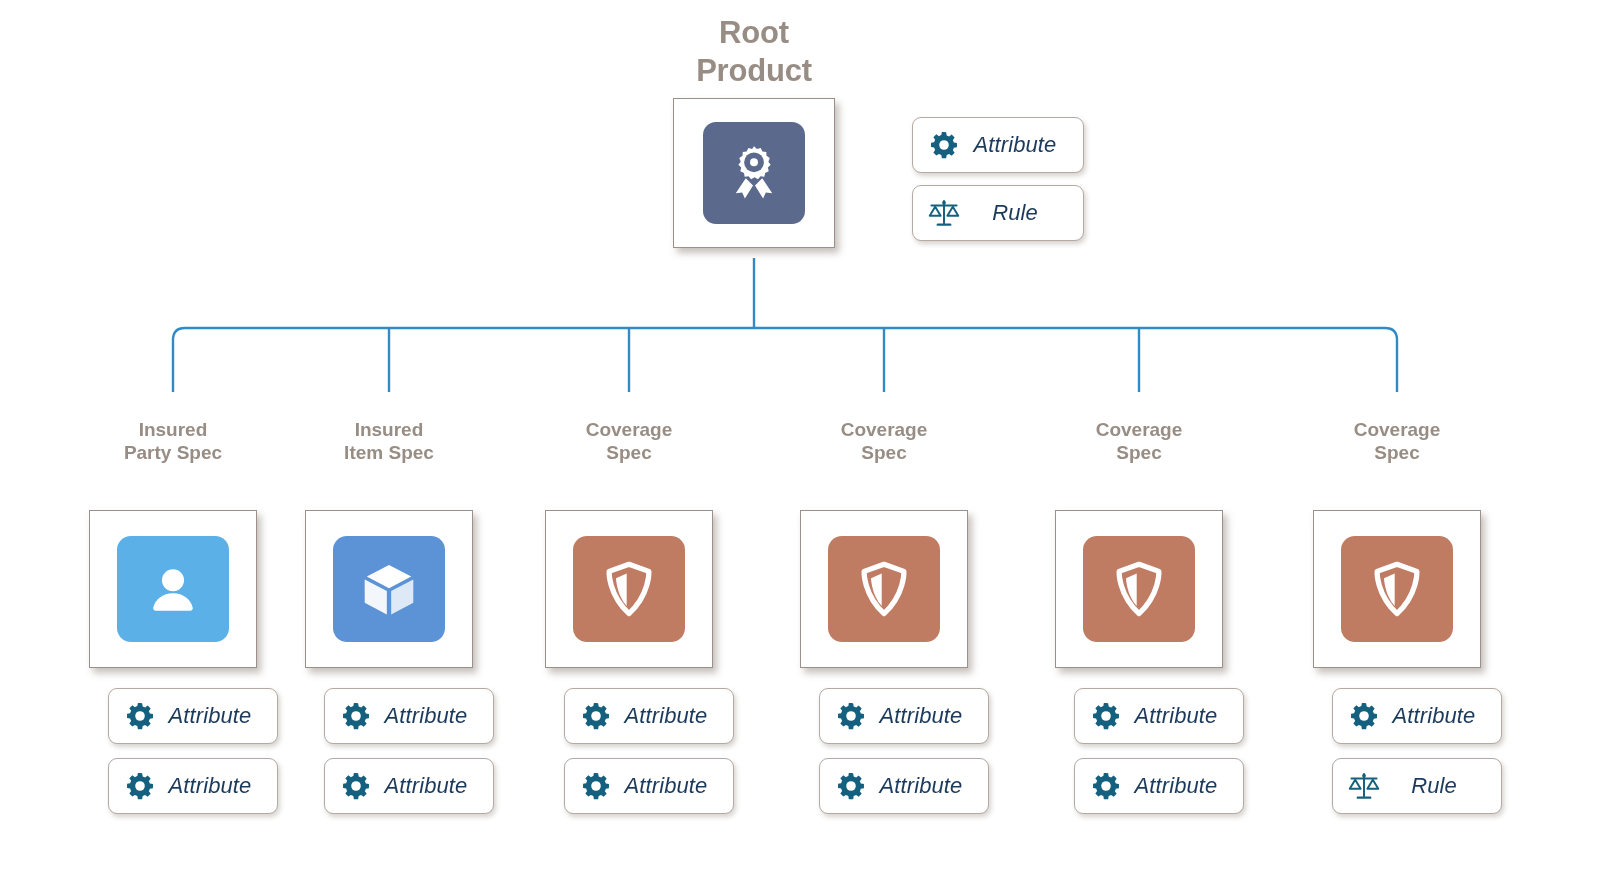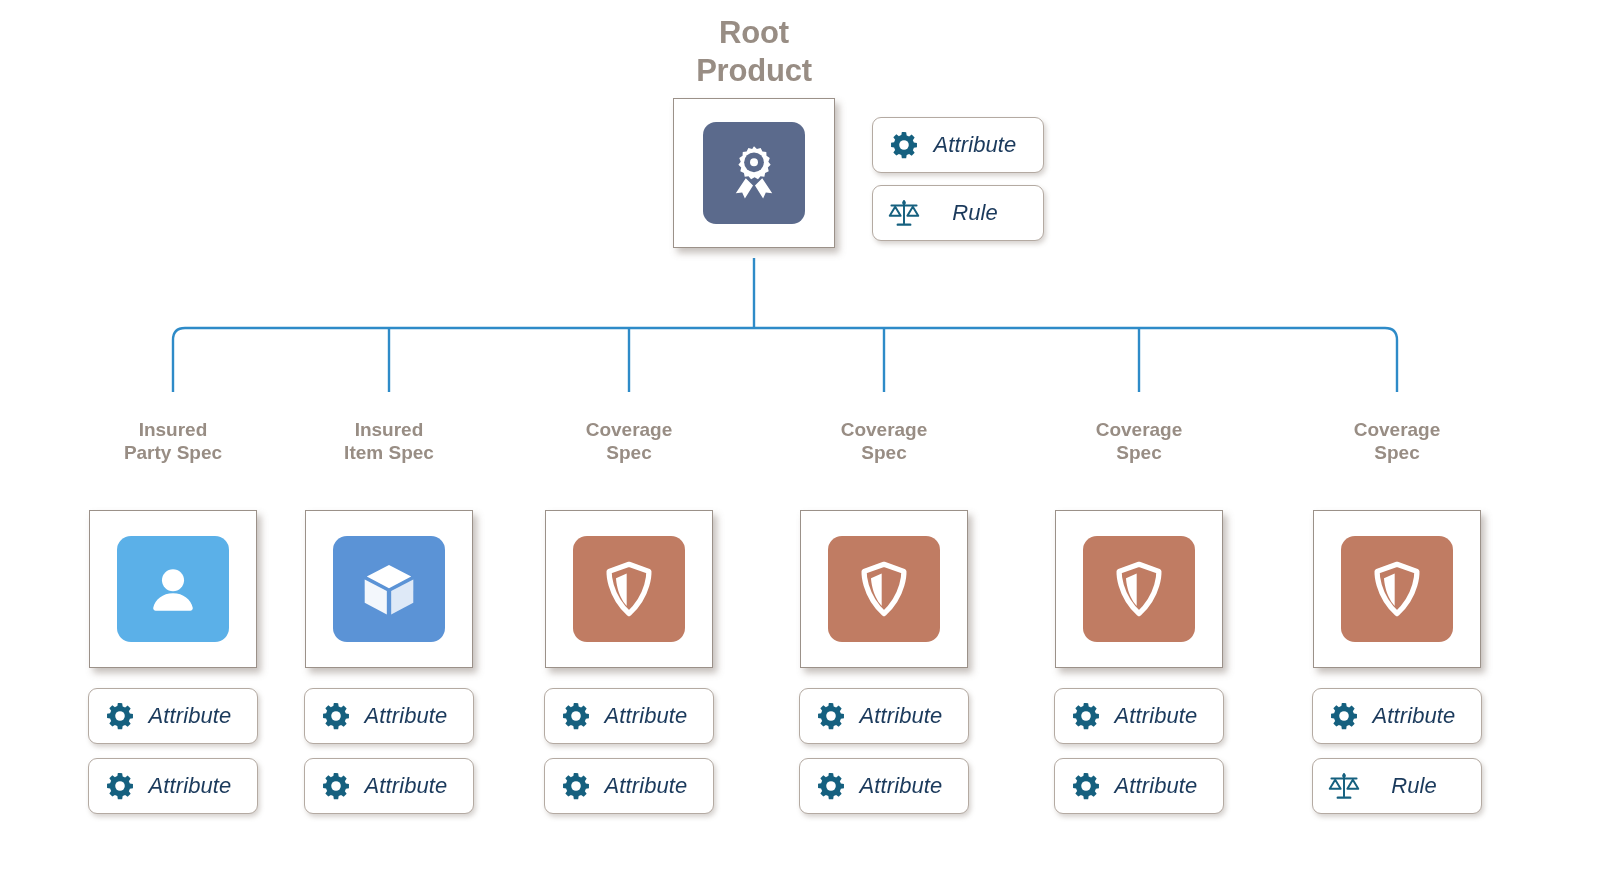--- a/index.html
+++ b/index.html
@@ -94,20 +94,21 @@
   .pill {
     box-sizing: border-box;
     background: #ffffff;
     border: 1px solid #b4aaa2;
     border-radius: 9px;
     box-shadow: 2px 3px 5px rgba(120,105,95,0.30);
     display: flex;
     align-items: center;
     height: 56px;
     padding: 0 14px;
+    margin-left: 40px;
   }
   .pill-wide { width: 172px; }
   .pill-child { width: 170px; }
   .pill-icon {
     flex: 0 0 auto;
     width: 34px;
     height: 34px;
     display: flex;
     align-items: center;
     justify-content: center;

